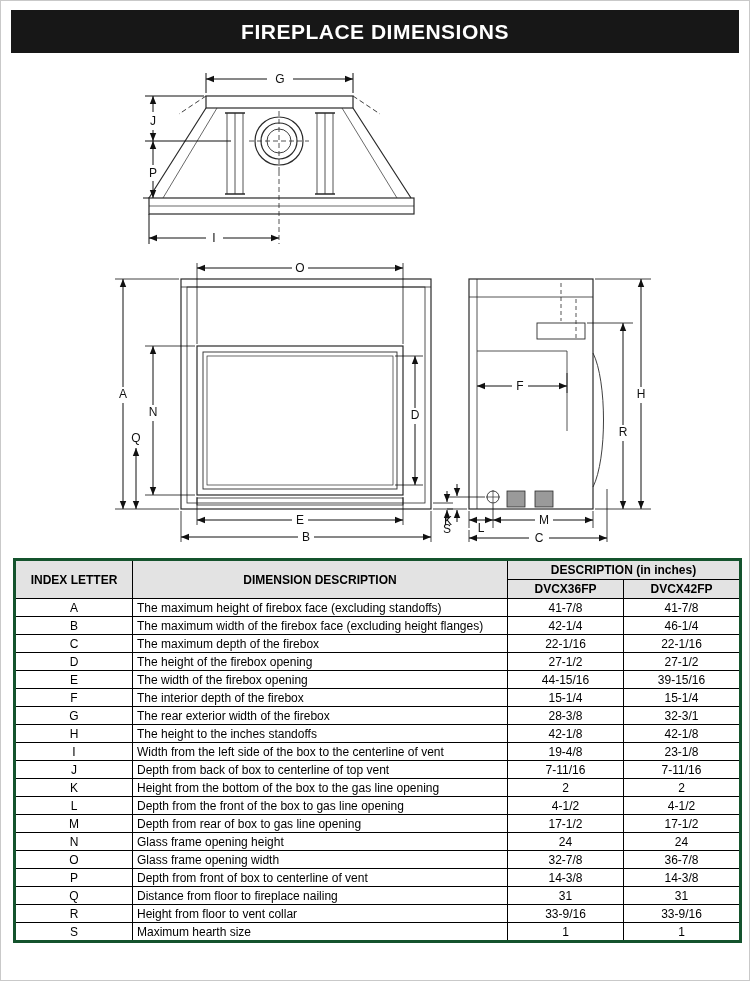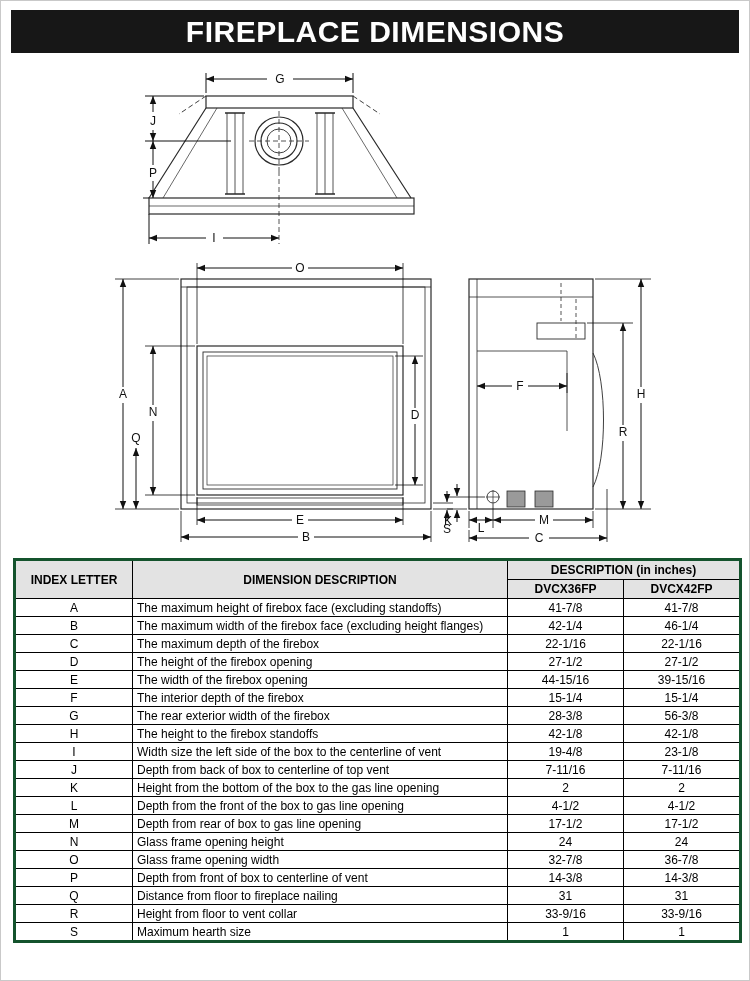--- a/index.html
+++ b/index.html
@@ -6,21 +6,21 @@
   .page {
     position:relative; width:750px; height:981px;
     background:#ffffff; box-sizing:border-box;
     border:1px solid #c9c9c9; overflow:hidden;
     font-family:"Liberation Sans", sans-serif; color:#000;
   }
   .title-bar {
     position:absolute; left:10px; right:10px; top:9px; height:43px;
     background:#171717; color:#ffffff;
     display:flex; align-items:center; justify-content:center;
-    font-size:30px; font-weight:bold; letter-spacing:0.5px;
+    font-size:21px; font-weight:bold; letter-spacing:0.5px;
   }
   .diagrams { position:absolute; left:0; top:0; }
   .lbl {
     font-family:"Liberation Sans", sans-serif;
     font-size:12px; fill:#111; text-anchor:middle;
   }
   .dim-table {
     position:absolute; left:12px; top:557px; width:726px;
     border-collapse:collapse; table-layout:fixed;
     font-size:12px; border:3px solid #14532d;
@@ -242,31 +242,31 @@
         <tr>
           <td>F</td>
           <td class="desc">The interior depth of the firebox</td>
           <td>15-1/4</td>
           <td>15-1/4</td>
         </tr>
         <tr>
           <td>G</td>
           <td class="desc">The rear exterior width of the firebox</td>
           <td>28-3/8</td>
-          <td>56-3/8</td>
+          <td>32-3/1</td>
         </tr>
         <tr>
           <td>H</td>
-          <td class="desc">The height to the firebox standoffs</td>
+          <td class="desc">The height to the inches standoffs</td>
           <td>42-1/8</td>
           <td>42-1/8</td>
         </tr>
         <tr>
           <td>I</td>
-          <td class="desc">Width size the left side of the box to the centerline of vent</td>
+          <td class="desc">Width from the left side of the box to the centerline of vent</td>
           <td>19-4/8</td>
           <td>23-1/8</td>
         </tr>
         <tr>
           <td>J</td>
           <td class="desc">Depth from back of box to centerline of top vent</td>
           <td>7-11/16</td>
           <td>7-11/16</td>
         </tr>
         <tr>

